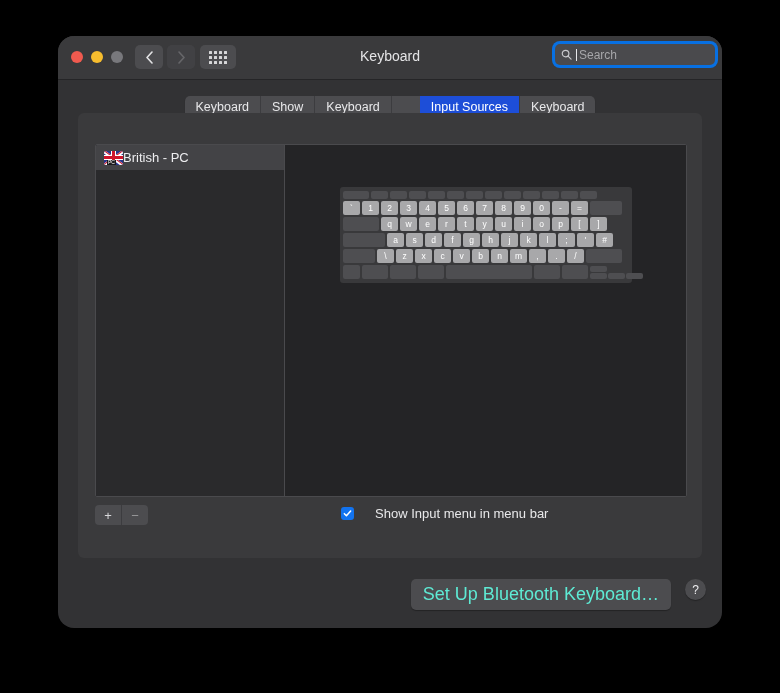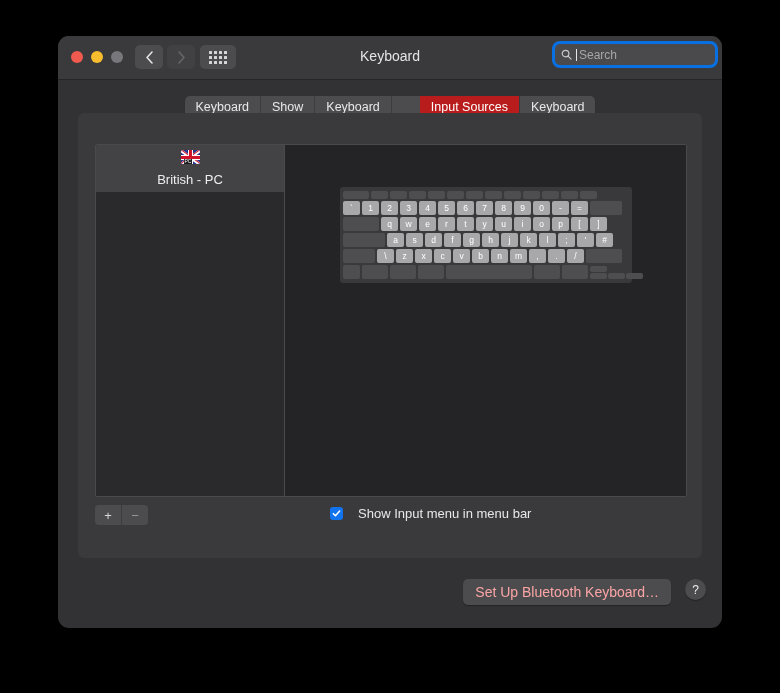--- a/index.html
+++ b/index.html
@@ -13,21 +13,21 @@
     -webkit-font-smoothing: antialiased;
   }
 
   .window {
     position: absolute;
     left: 58px;
     top: 36px;
     width: 664px;
     height: 592px;
     background: #323234;
-    border-radius: 11px;
+    border-radius: 16px;
     box-shadow: 0 14px 40px rgba(0,0,0,0.75);
     overflow: hidden;
   }
 
   
   .titlebar {
     position: relative;
     height: 43px;
     background: #3a3a3c;
     border-bottom: 1px solid #252527;
@@ -141,21 +141,21 @@
   }
   .tab {
     padding: 4px 11px 5px;
     font-size: 12.5px;
     color: #e8e8ea;
     border-right: 1px solid #3c3c3f;
     white-space: nowrap;
   }
   .tab:last-child { border-right: none; }
   .tab.active {
-    background: #b91c1c;
+    background: #1d4ed8;
     color: #ffffff;
     margin-left: 28px;
   }
 
   
   .panel {
     position: absolute;
     left: 20px;
     top: 77px;
     width: 624px;
@@ -177,24 +177,23 @@
     background: #242426;
   }
   .sourcelist {
     width: 188px;
     background: #2a2a2c;
     border-right: 1px solid #4a4a4d;
   }
   .source-row {
     display: flex;
     align-items: center;
-    gap: 8px;
+    gap: 0;
     padding: 5px 8px;
     background: #434346;
-    flex-direction: column;
   }
   .source-label {
     color: #ededef;
     font-size: 13px;
   }
   .flag {
     position: relative;
     width: 19px;
     height: 14px;
     border-radius: 2px;
@@ -323,25 +322,25 @@
     align-items: center;
     justify-content: center;
     color: #d8d8da;
     font-size: 13px;
     border-right: 1px solid #3c3c3f;
   }
   .arbtn:last-child { border-right: none; color: #9a9a9d; }
 
   .checkline {
     position: absolute;
-    left: 252px;
+    left: 263px;
     top: 393px;
     display: flex;
     align-items: center;
-    gap: 15px;
+    gap: 21px;
   }
   .checkbox {
     width: 13px; height: 13px;
     background: #1273ef;
     border-radius: 3px;
     display: flex;
     align-items: center;
     justify-content: center;
   }
   .checklabel {
@@ -353,23 +352,23 @@
     position: absolute;
     left: 0; right: 0;
     top: 538px;
     height: 40px;
   }
   .btbtn {
     position: absolute;
     right: 51px;
     top: 5px;
     background: #4c4c4f;
-    color: #fca5a5;
+    color: #5eead4;
     border-radius: 5px;
-    font-size: 14px;
+    font-size: 18px;
     padding: 5px 12px;
     box-shadow: 0 1px 1px rgba(0,0,0,0.3);
   }
   .helpbtn {
     position: absolute;
     right: 16px;
     top: 5px;
     width: 21px; height: 21px;
     border-radius: 50%;
     background: #4c4c4f;

